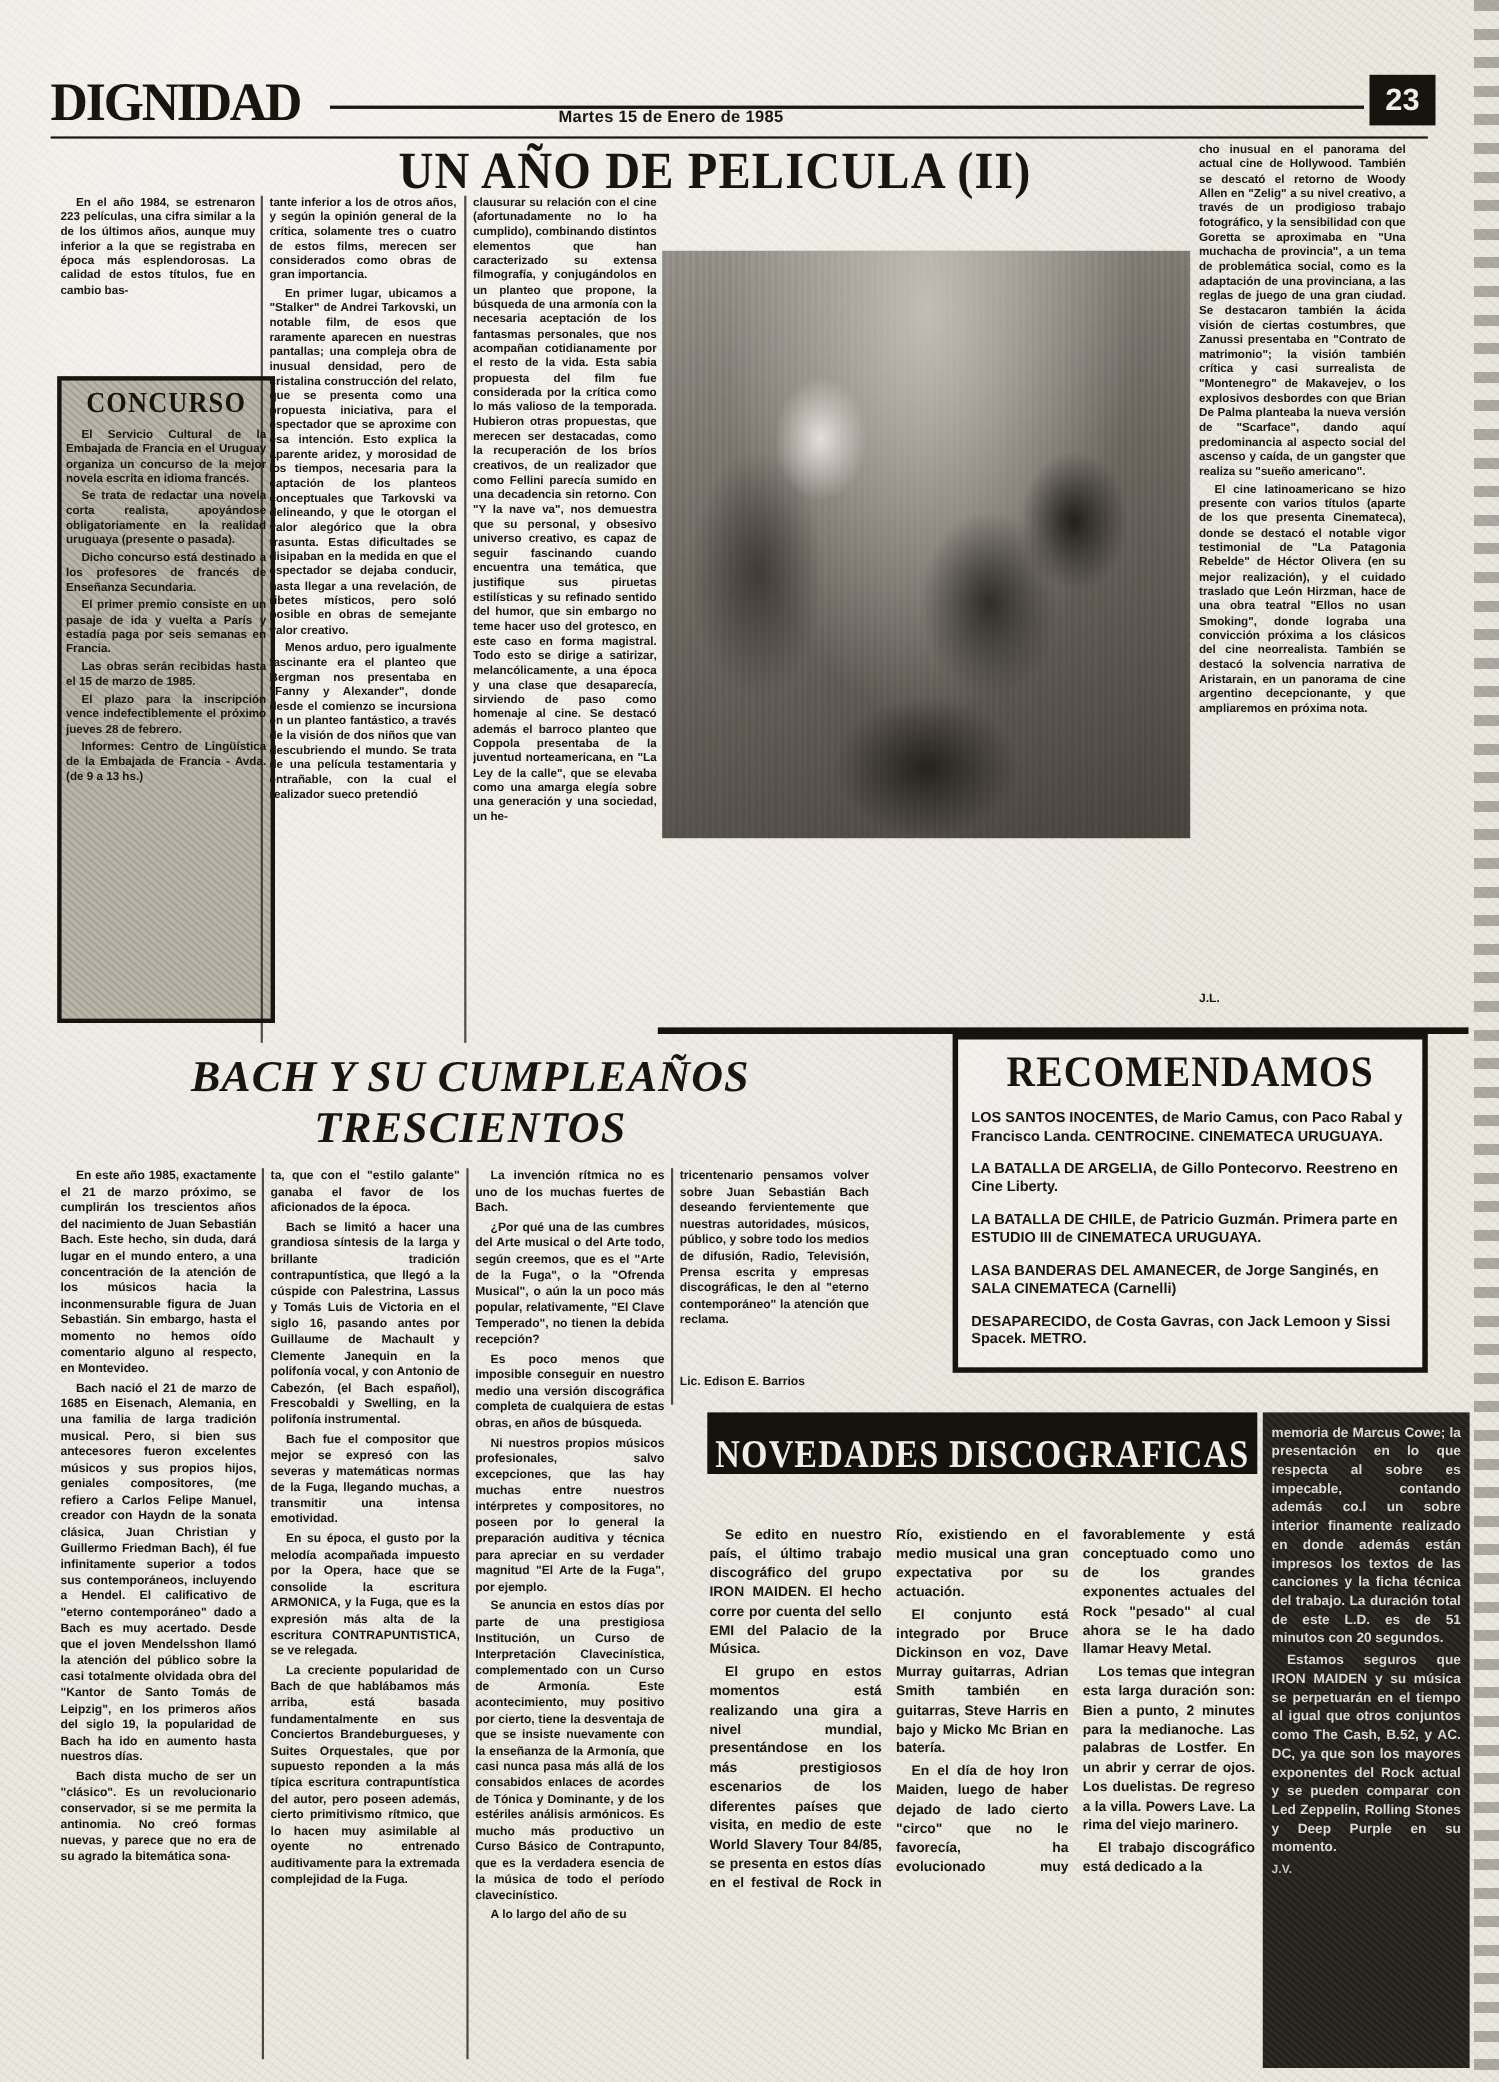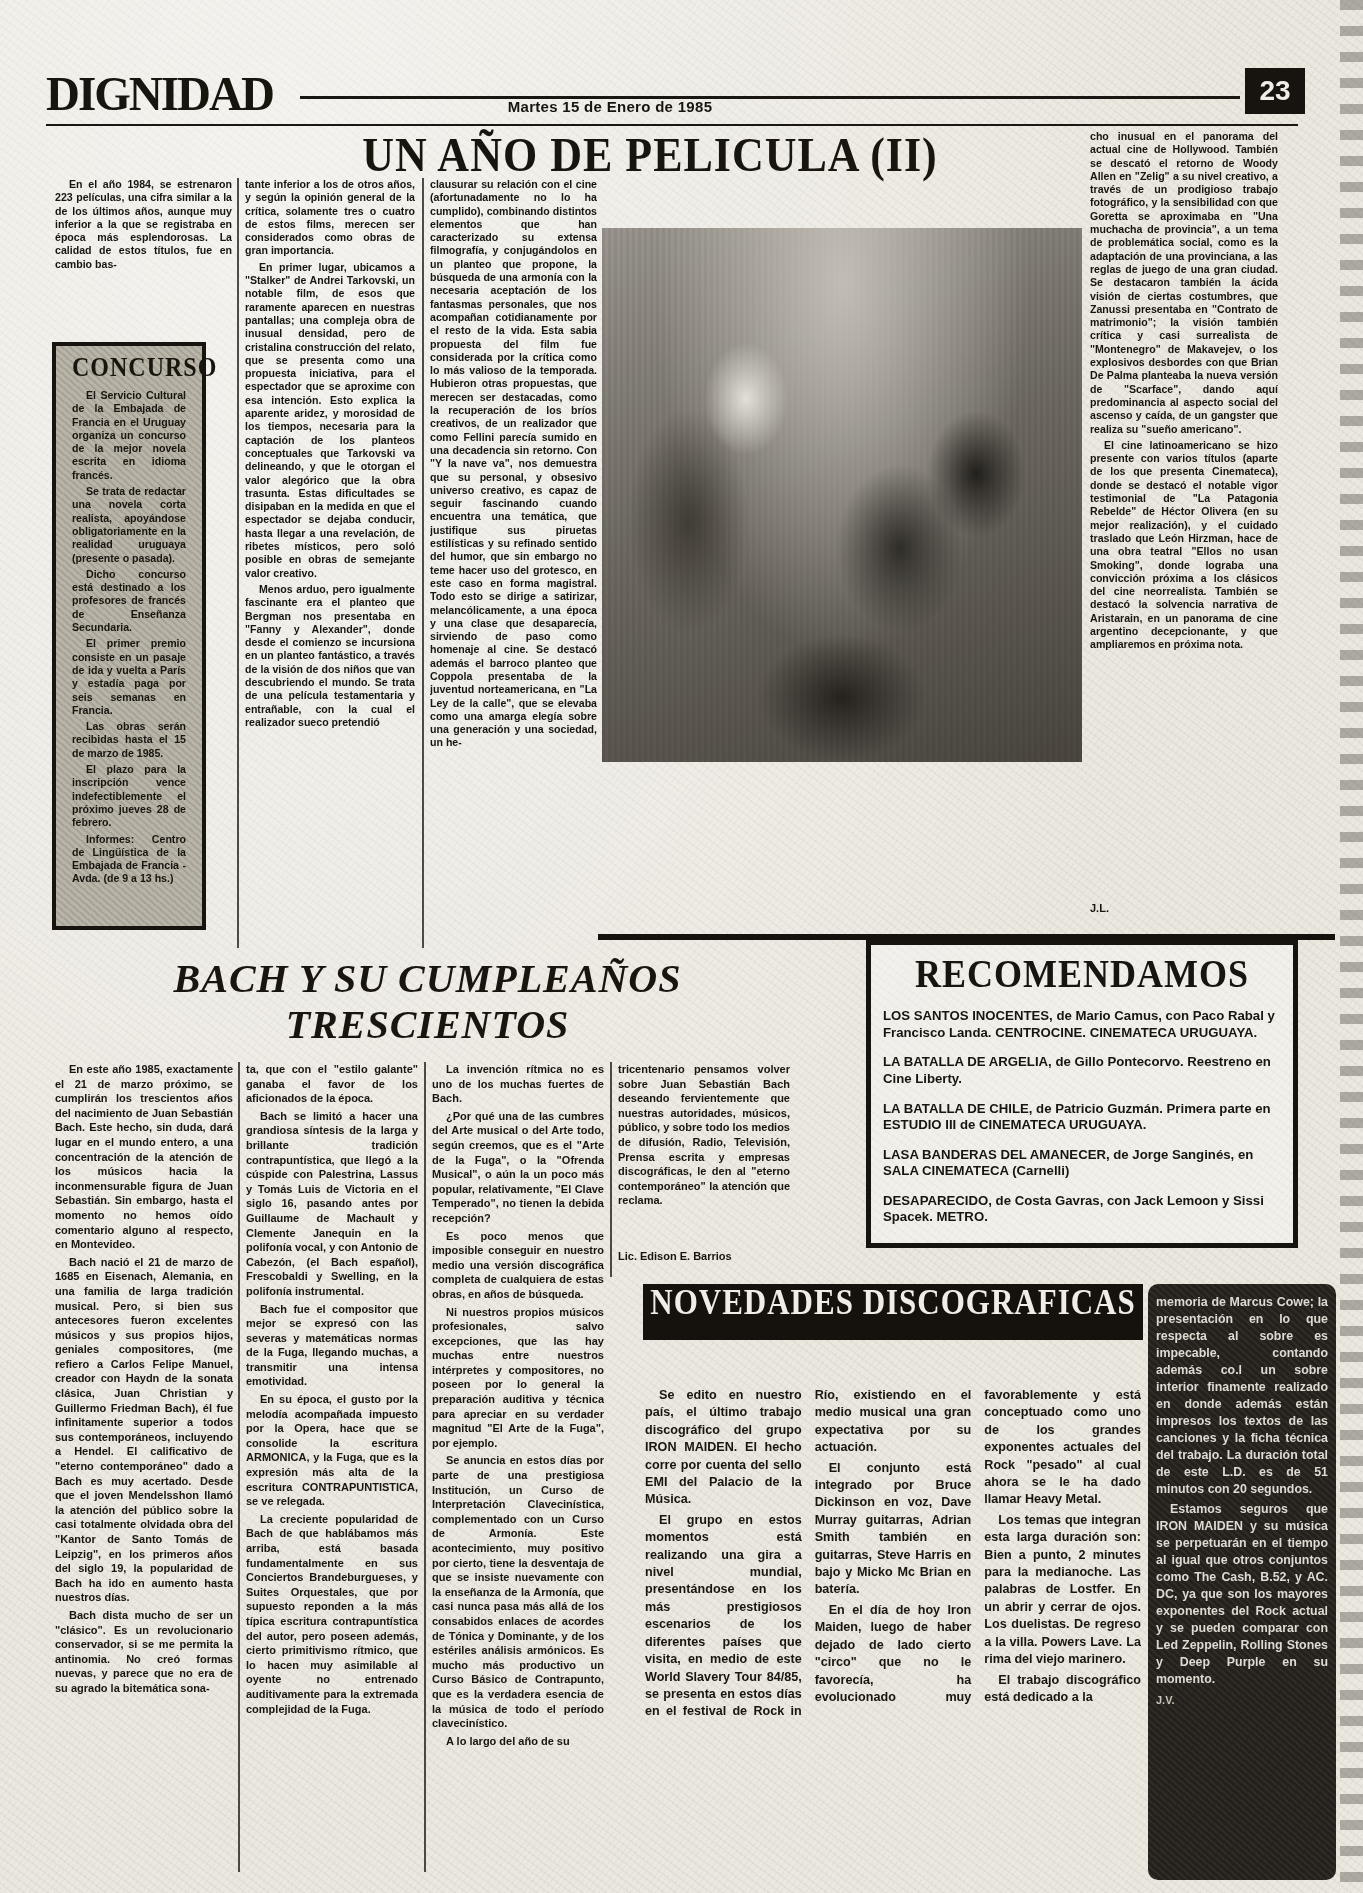--- a/index.html
+++ b/index.html
@@ -36,48 +36,48 @@
       radial-gradient(ellipse 90px 120px at 62% 60%, rgba(30,28,24,.8), rgba(0,0,0,0) 70%),
       radial-gradient(ellipse 60px 80px at 30% 32%, rgba(235,232,225,.9), rgba(0,0,0,0) 70%),
       radial-gradient(ellipse 80px 150px at 18% 55%, rgba(50,46,40,.75), rgba(0,0,0,0) 75%),
       radial-gradient(ellipse 120px 90px at 50% 88%, rgba(25,22,18,.8), rgba(0,0,0,0) 70%),
       radial-gradient(ellipse at 50% 10%, rgba(200,196,188,.9), rgba(0,0,0,0) 55%),
       repeating-linear-gradient(90deg, rgba(0,0,0,.06) 0 3px, rgba(0,0,0,0) 3px 6px),
       linear-gradient(160deg,#9a968e 0%,#6f6b63 45%,#4a463f 100%);
   }
   
   .concurso{
-    left:52px;top:342px;width:154px;height:588px;border:4px solid #171410;box-sizing:border-box;
+    left:52px;top:342px;width:198px;height:588px;border:4px solid #171410;box-sizing:border-box;
     background:
       repeating-linear-gradient(41deg, rgba(40,36,30,.12) 0 2px, rgba(0,0,0,0) 2px 5px),
       #b9b4a8;
-    padding:8px 16px;
+    padding:8px 4px;
   }
   .concurso-title{font-family:"Liberation Serif",serif;font-weight:bold;font-size:24px;text-align:center;
     letter-spacing:1px;margin-bottom:8px;transform:scaleY(1.1);}
   
   .bach-title{left:55px;top:956px;width:745px;text-align:center;font-family:"Liberation Serif",serif;
     font-weight:bold;font-style:italic;font-size:40px;line-height:46px;letter-spacing:1px;}
   .bach-col{font-size:11px;line-height:14.6px;}
   
   .recomendamos{left:866px;top:940px;width:432px;height:308px;border:5px solid #171410;box-sizing:border-box;
     background:rgba(255,255,255,.35);padding:6px 12px;}
   .recomendamos-title{font-family:"Liberation Serif",serif;font-weight:bold;font-size:36px;text-align:center;
     letter-spacing:1px;margin:2px 0 8px 0;transform:scaleY(1.1);}
   .recomendamos .item{font-size:13.2px;line-height:16.5px;font-weight:bold;margin-bottom:3px;text-align:left;}
   
-  .nov-band{left:643px;top:1284px;width:500px;height:56px;background:#15120e;display:flex;align-items:flex-start;justify-content:center;}
+  .nov-band{left:643px;top:1284px;width:500px;height:56px;background:#15120e;display:flex;align-items:flex-end;justify-content:center;}
   .nov-band-inner{color:#efede6;font-family:"Liberation Serif",serif;font-weight:bold;font-size:31px;
     letter-spacing:1px;transform:scaleY(1.15);white-space:nowrap;}
   .nov-flow{left:645px;top:1352px;width:496px;height:532px;column-count:3;column-gap:13px;
     font-size:12.6px;line-height:17.4px;margin-top:35px;}
   .nov-dark{left:1148px;top:1284px;width:188px;height:596px;background:
       repeating-linear-gradient(41deg, rgba(255,255,255,.05) 0 2px, rgba(0,0,0,0) 2px 5px),
       #24211c;
-    color:#dedbd2;padding:10px 8px;box-sizing:border-box;font-size:12.4px;line-height:17px;border-radius:10px;}
+    color:#dedbd2;padding:10px 8px;box-sizing:border-box;font-size:12.4px;line-height:17px;}
   .nov-dark .byline{color:#c9c5ba;}
   
   .edge-strip{left:1340px;top:0;width:23px;height:1893px;
     background:repeating-linear-gradient(180deg, rgba(30,26,20,.55) 0 10px, rgba(0,0,0,0) 10px 26px);
     opacity:.55;}
   .heavy-bar{background:#15120e;}
 </style>
 </head>
 <body>
 

